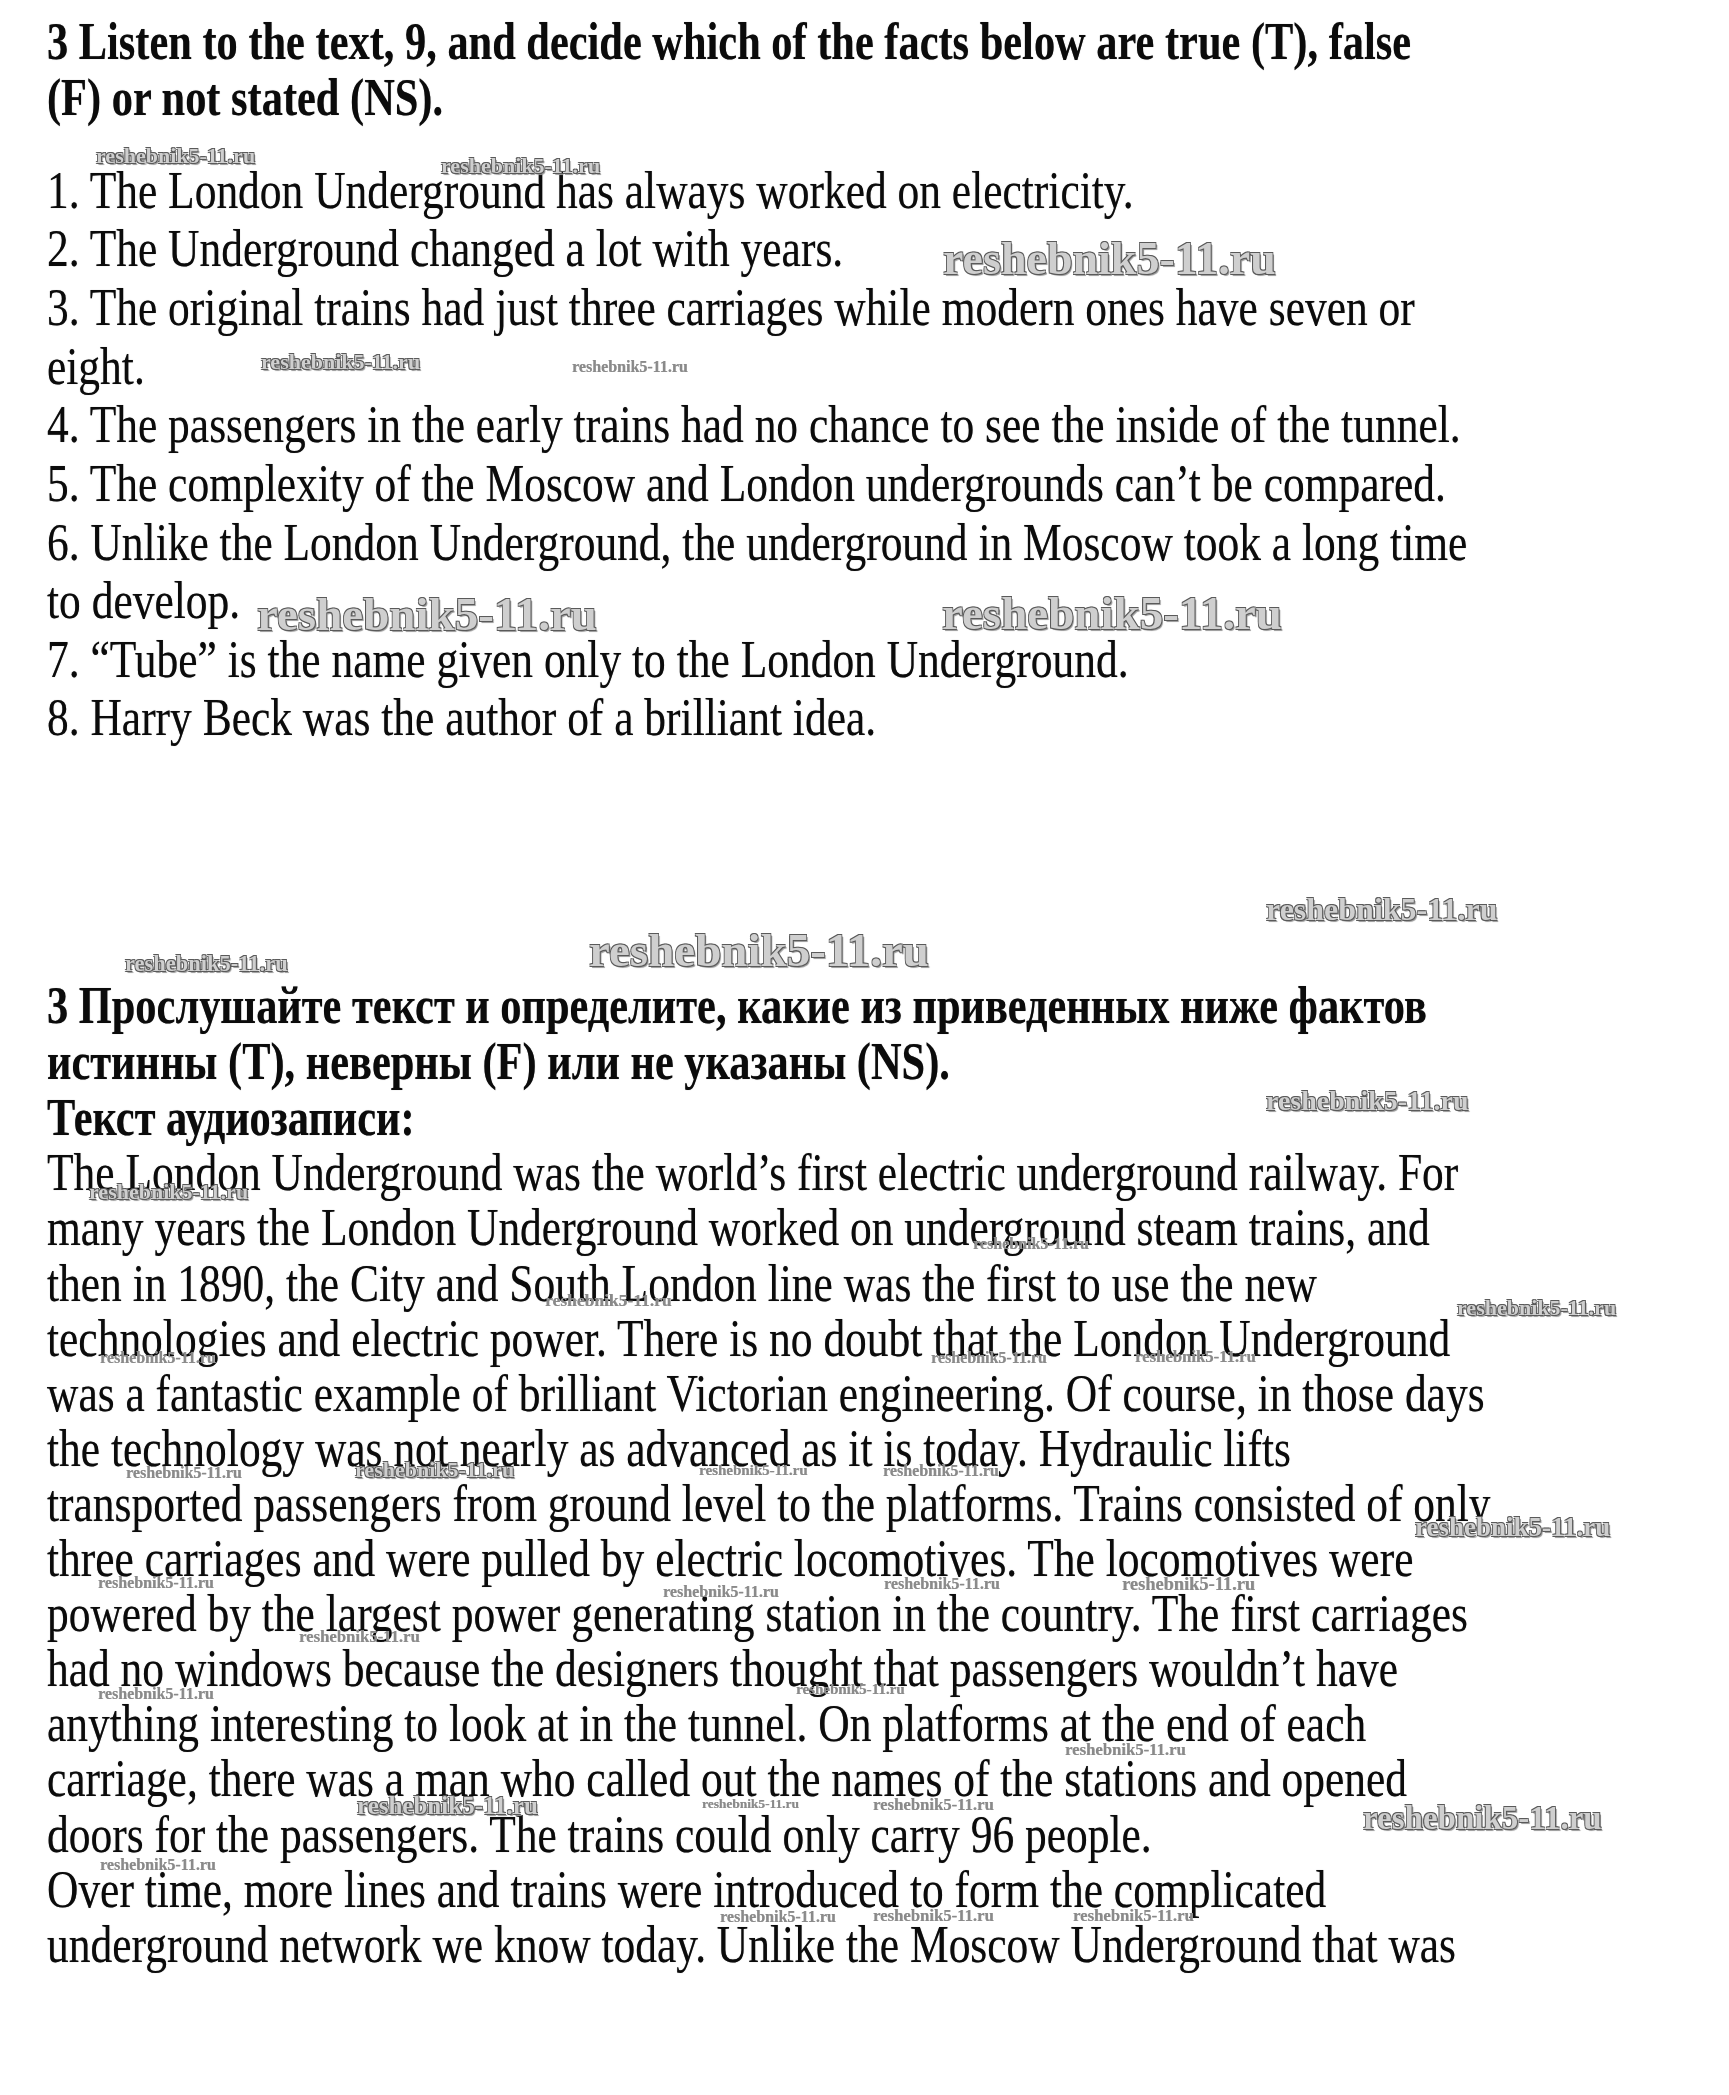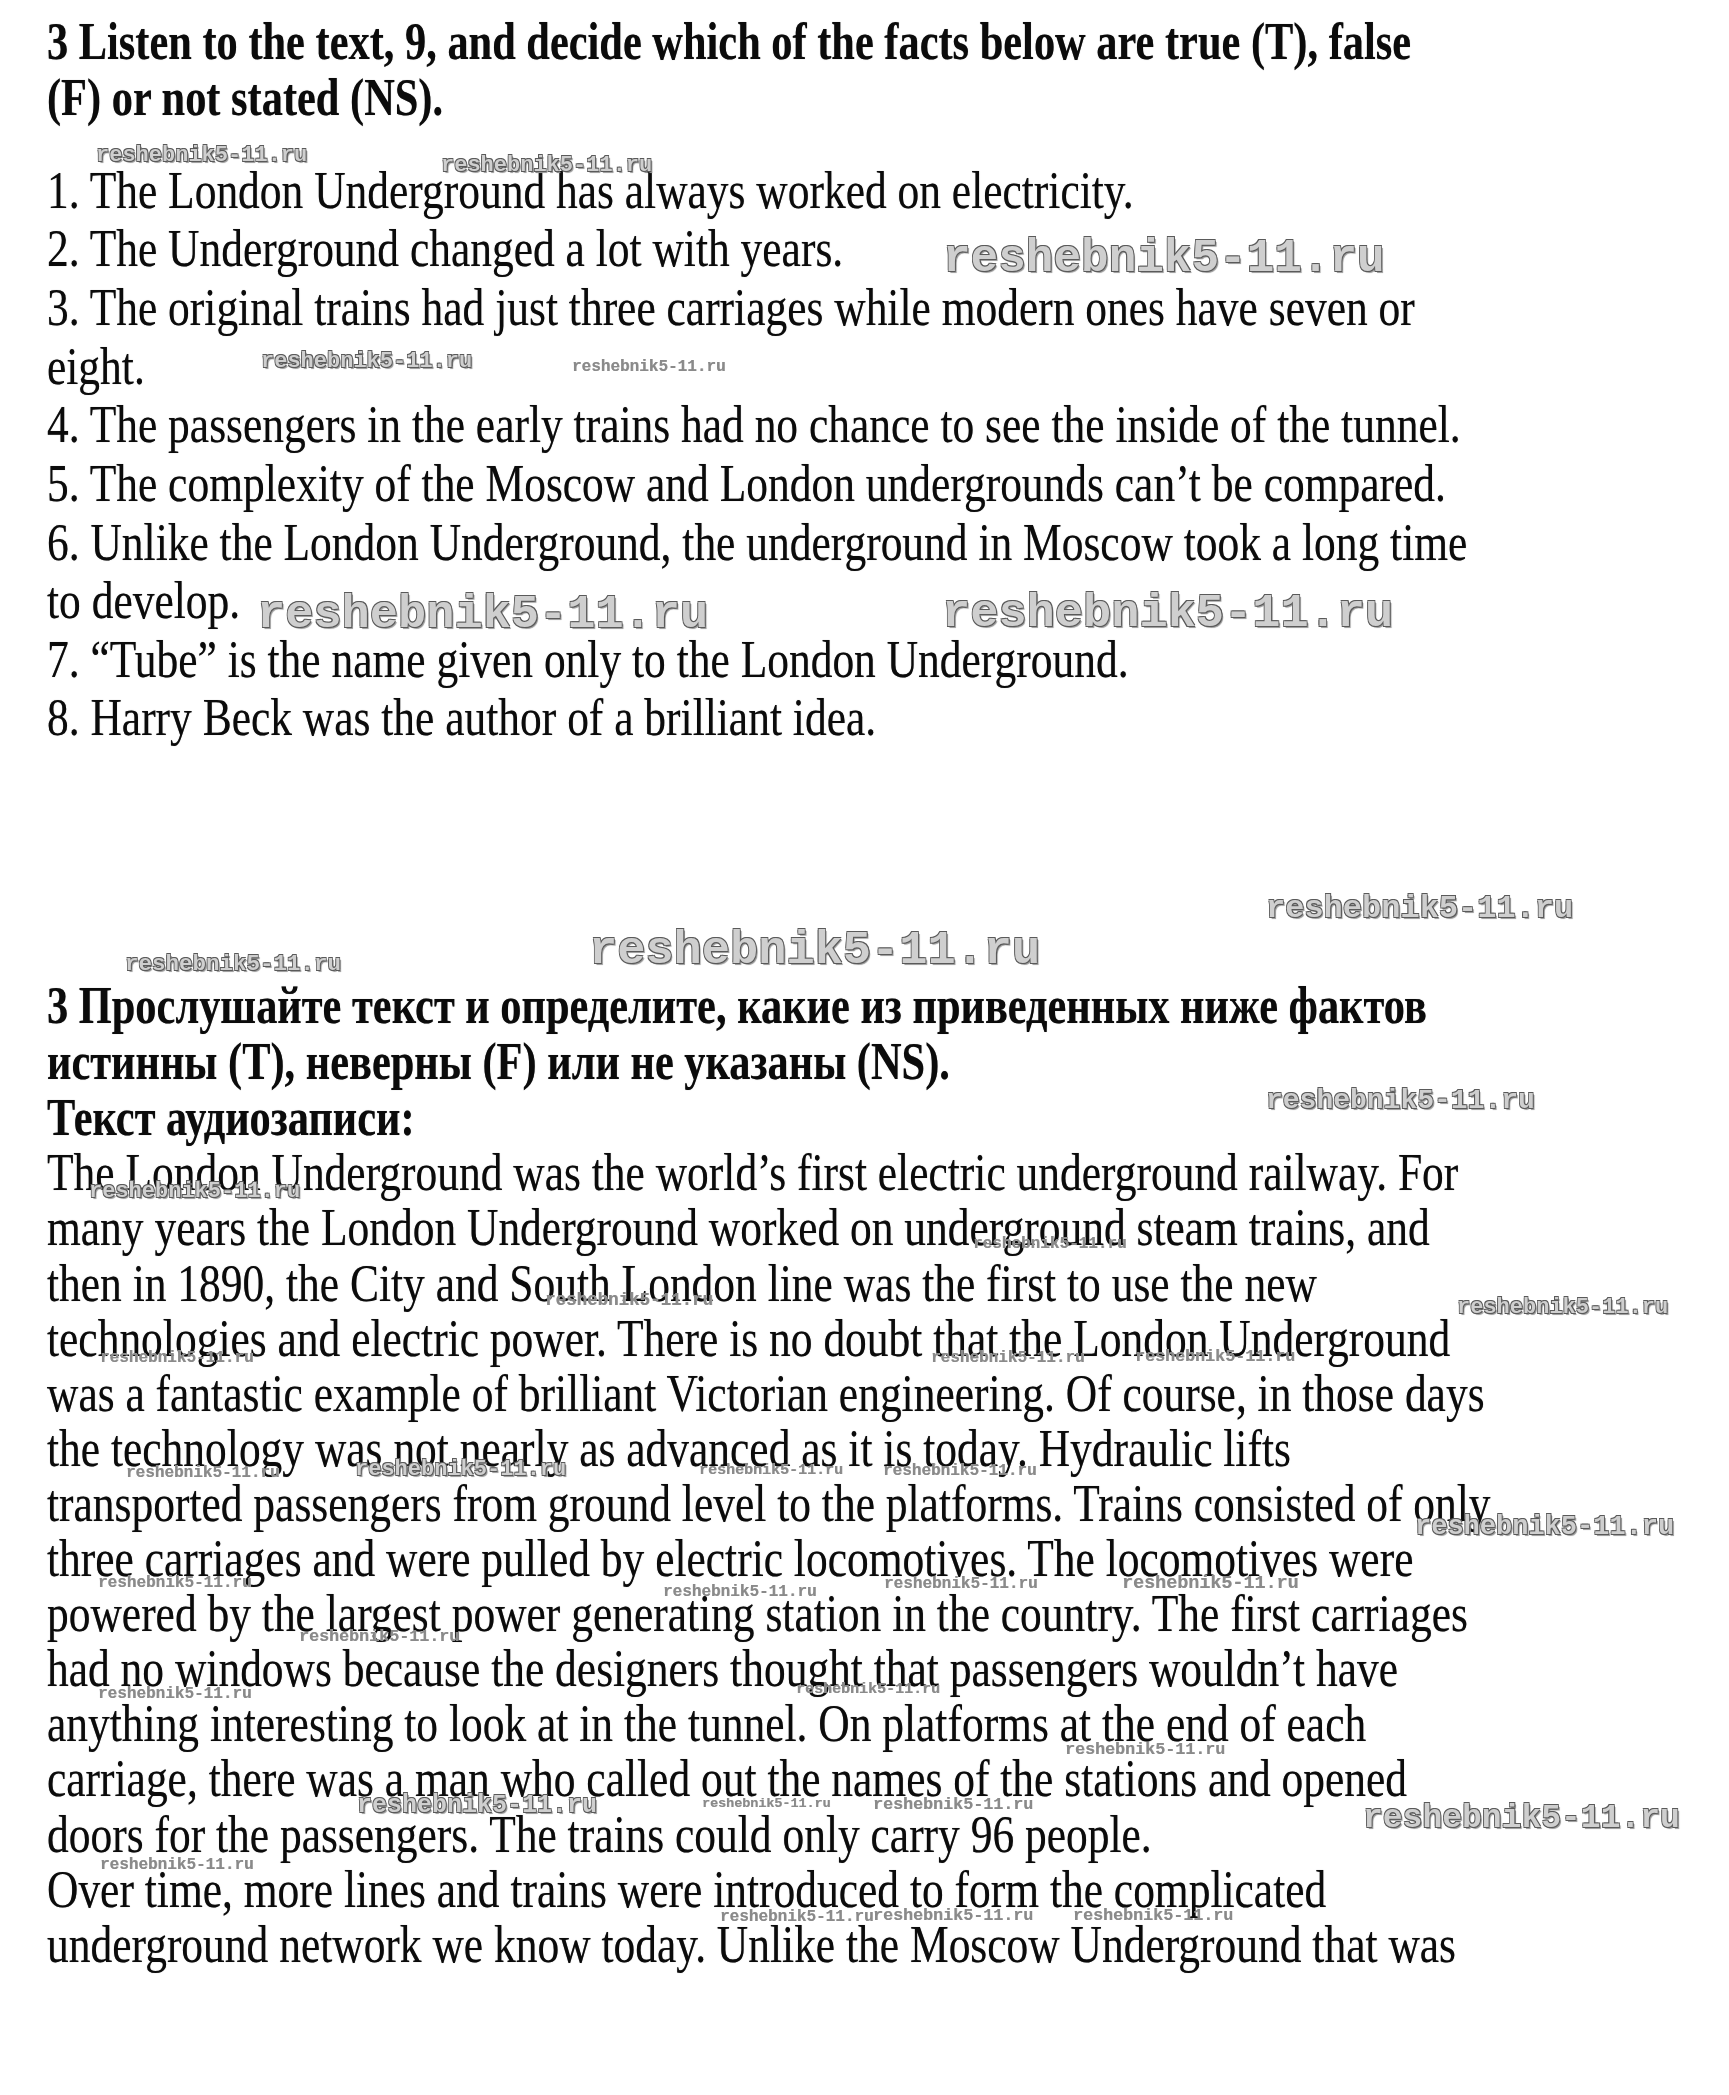--- a/index.html
+++ b/index.html
@@ -22,21 +22,21 @@
     transform-origin:0 0;
     text-shadow:0 0 0.8px rgba(0,0,0,0.55);
   }
   .bold {
     font-weight:bold;
     transform:scaleX(0.80);
   }
   .wm {
     position:absolute;
     white-space:nowrap;
-    font-family:Liberation Mono, monospace;
+    font-family:Liberation Serif, serif;
     font-weight:bold;
     line-height:1;
   }
   .wm-s { color:#8a8a8a; text-shadow:0.4px 0.4px 0 #b5b5b5; }
   .wm-o {
     color:#cfcfcf;
     text-shadow:
       0.8px 0.8px 0 #5a5a5a, -0.8px -0.8px 0 #5a5a5a,
       0.8px -0.8px 0 #5a5a5a, -0.8px 0.8px 0 #5a5a5a,
       1.7px 1.7px 0.8px #9a9a9a;

